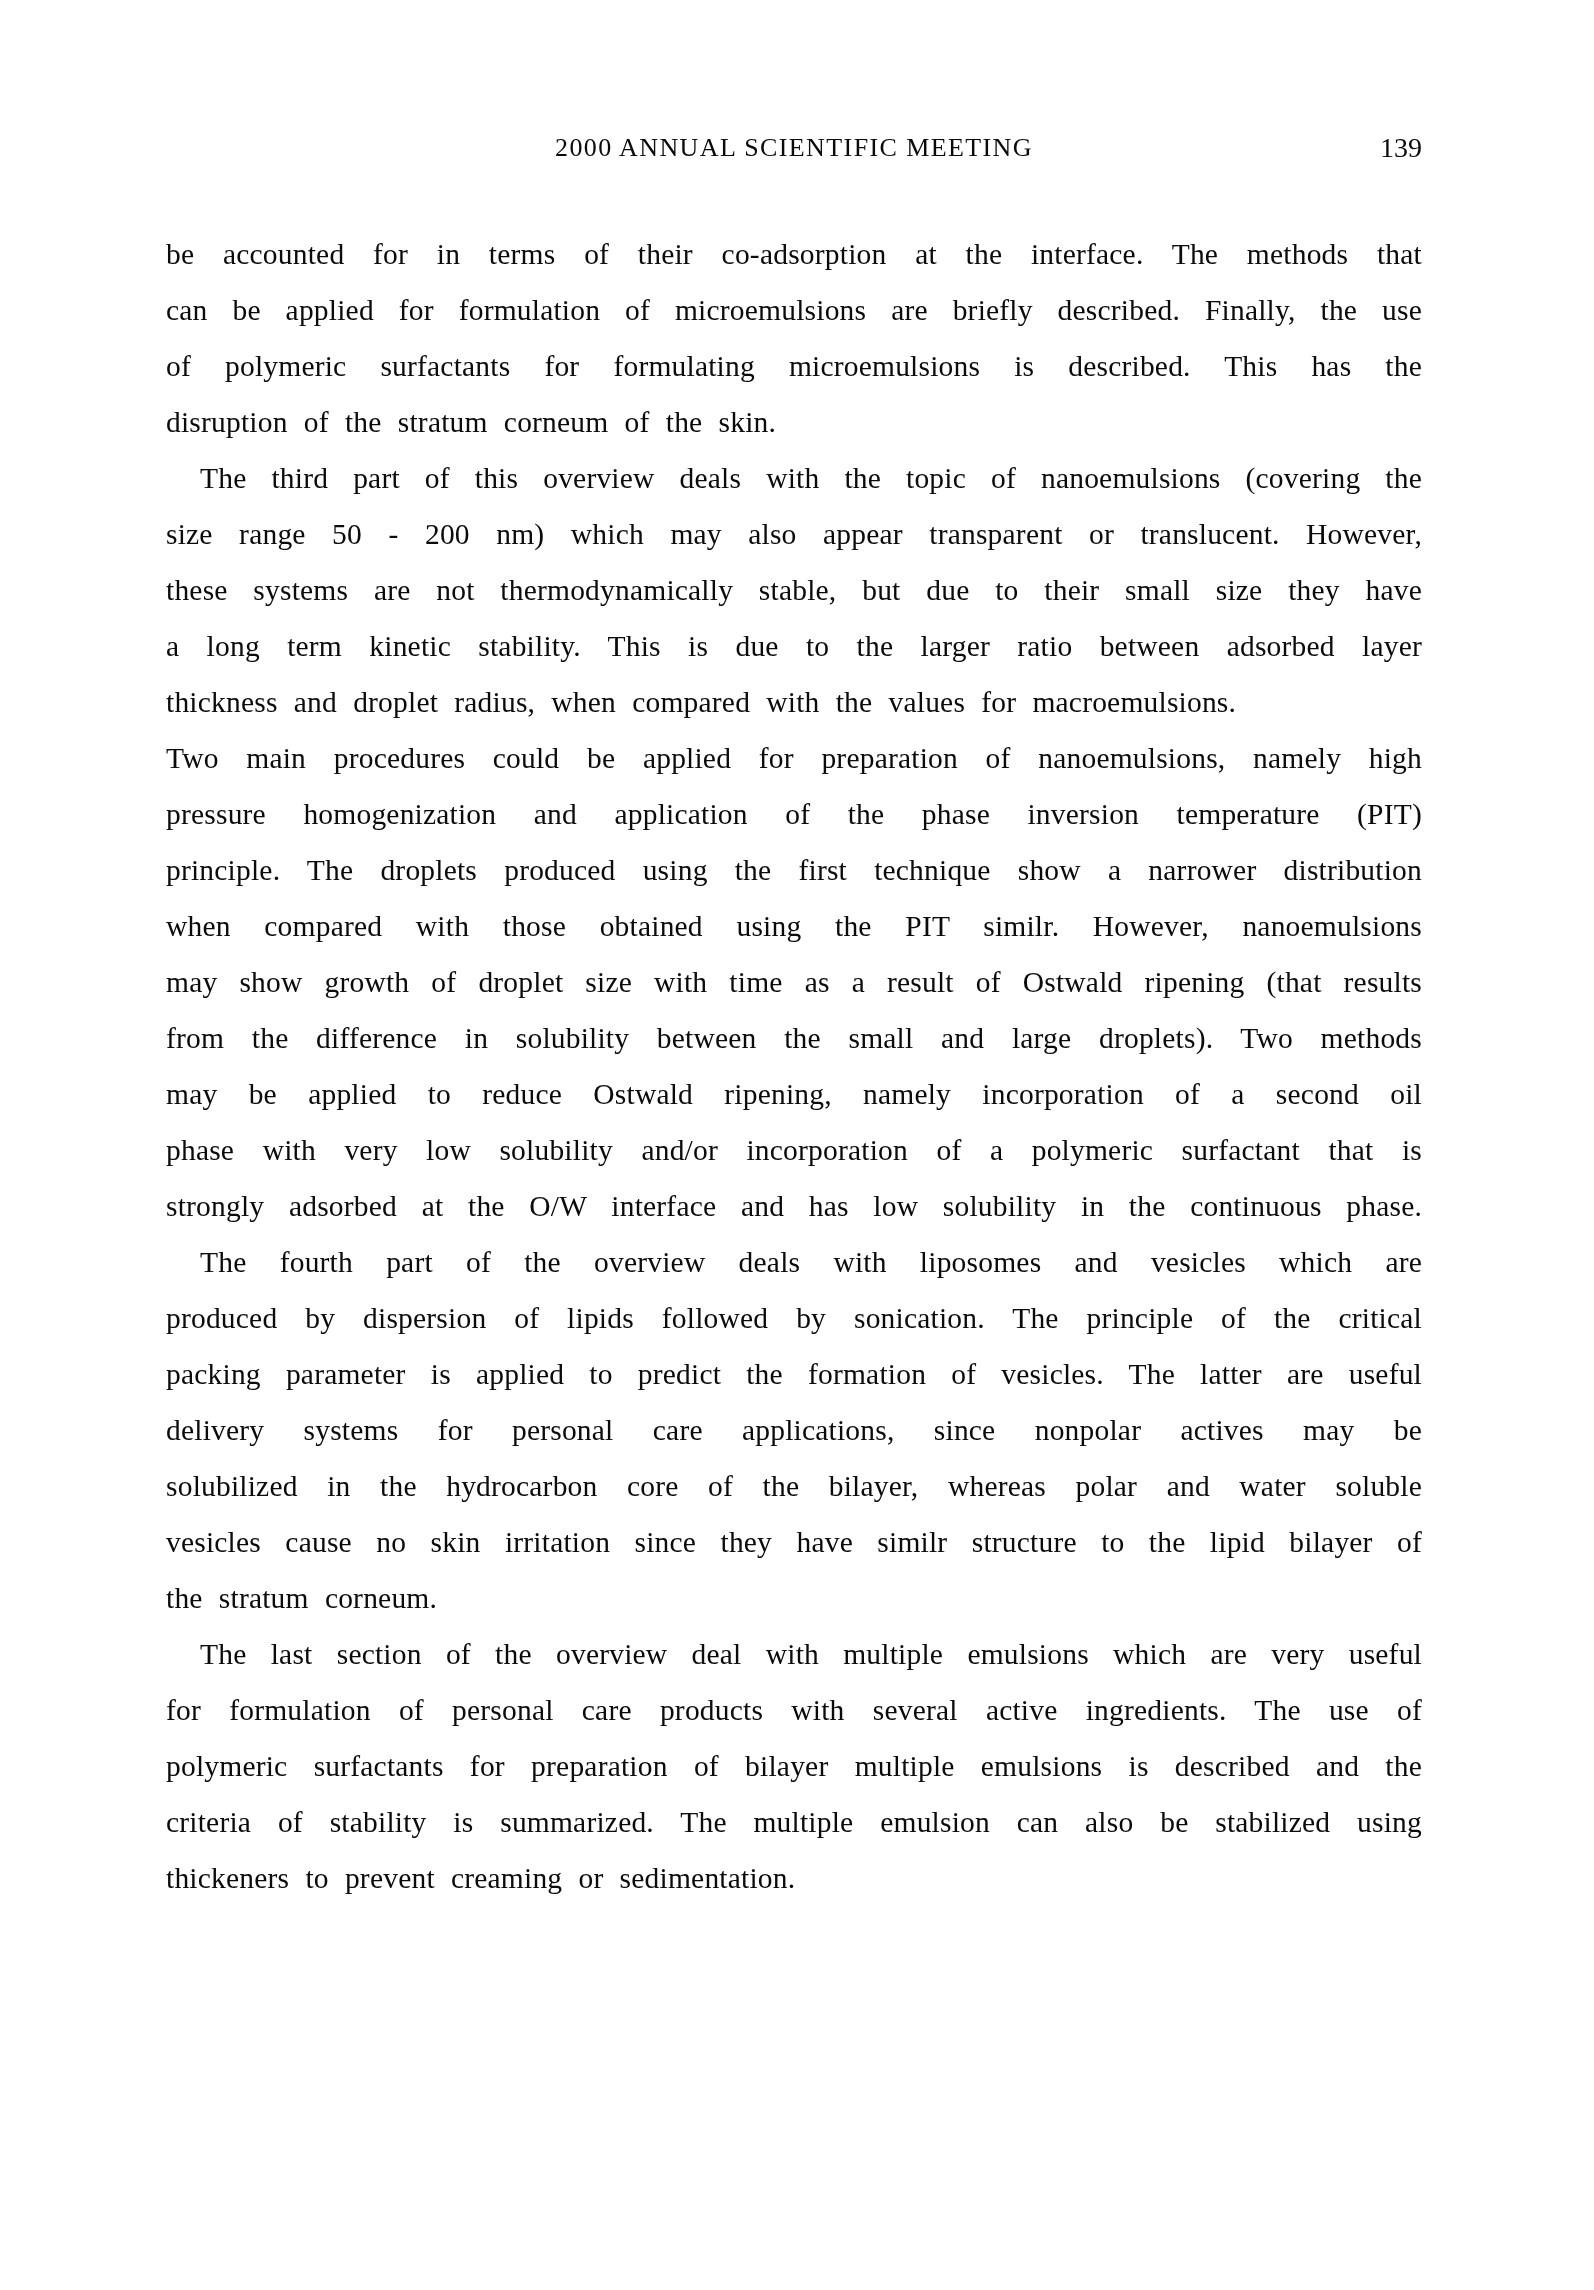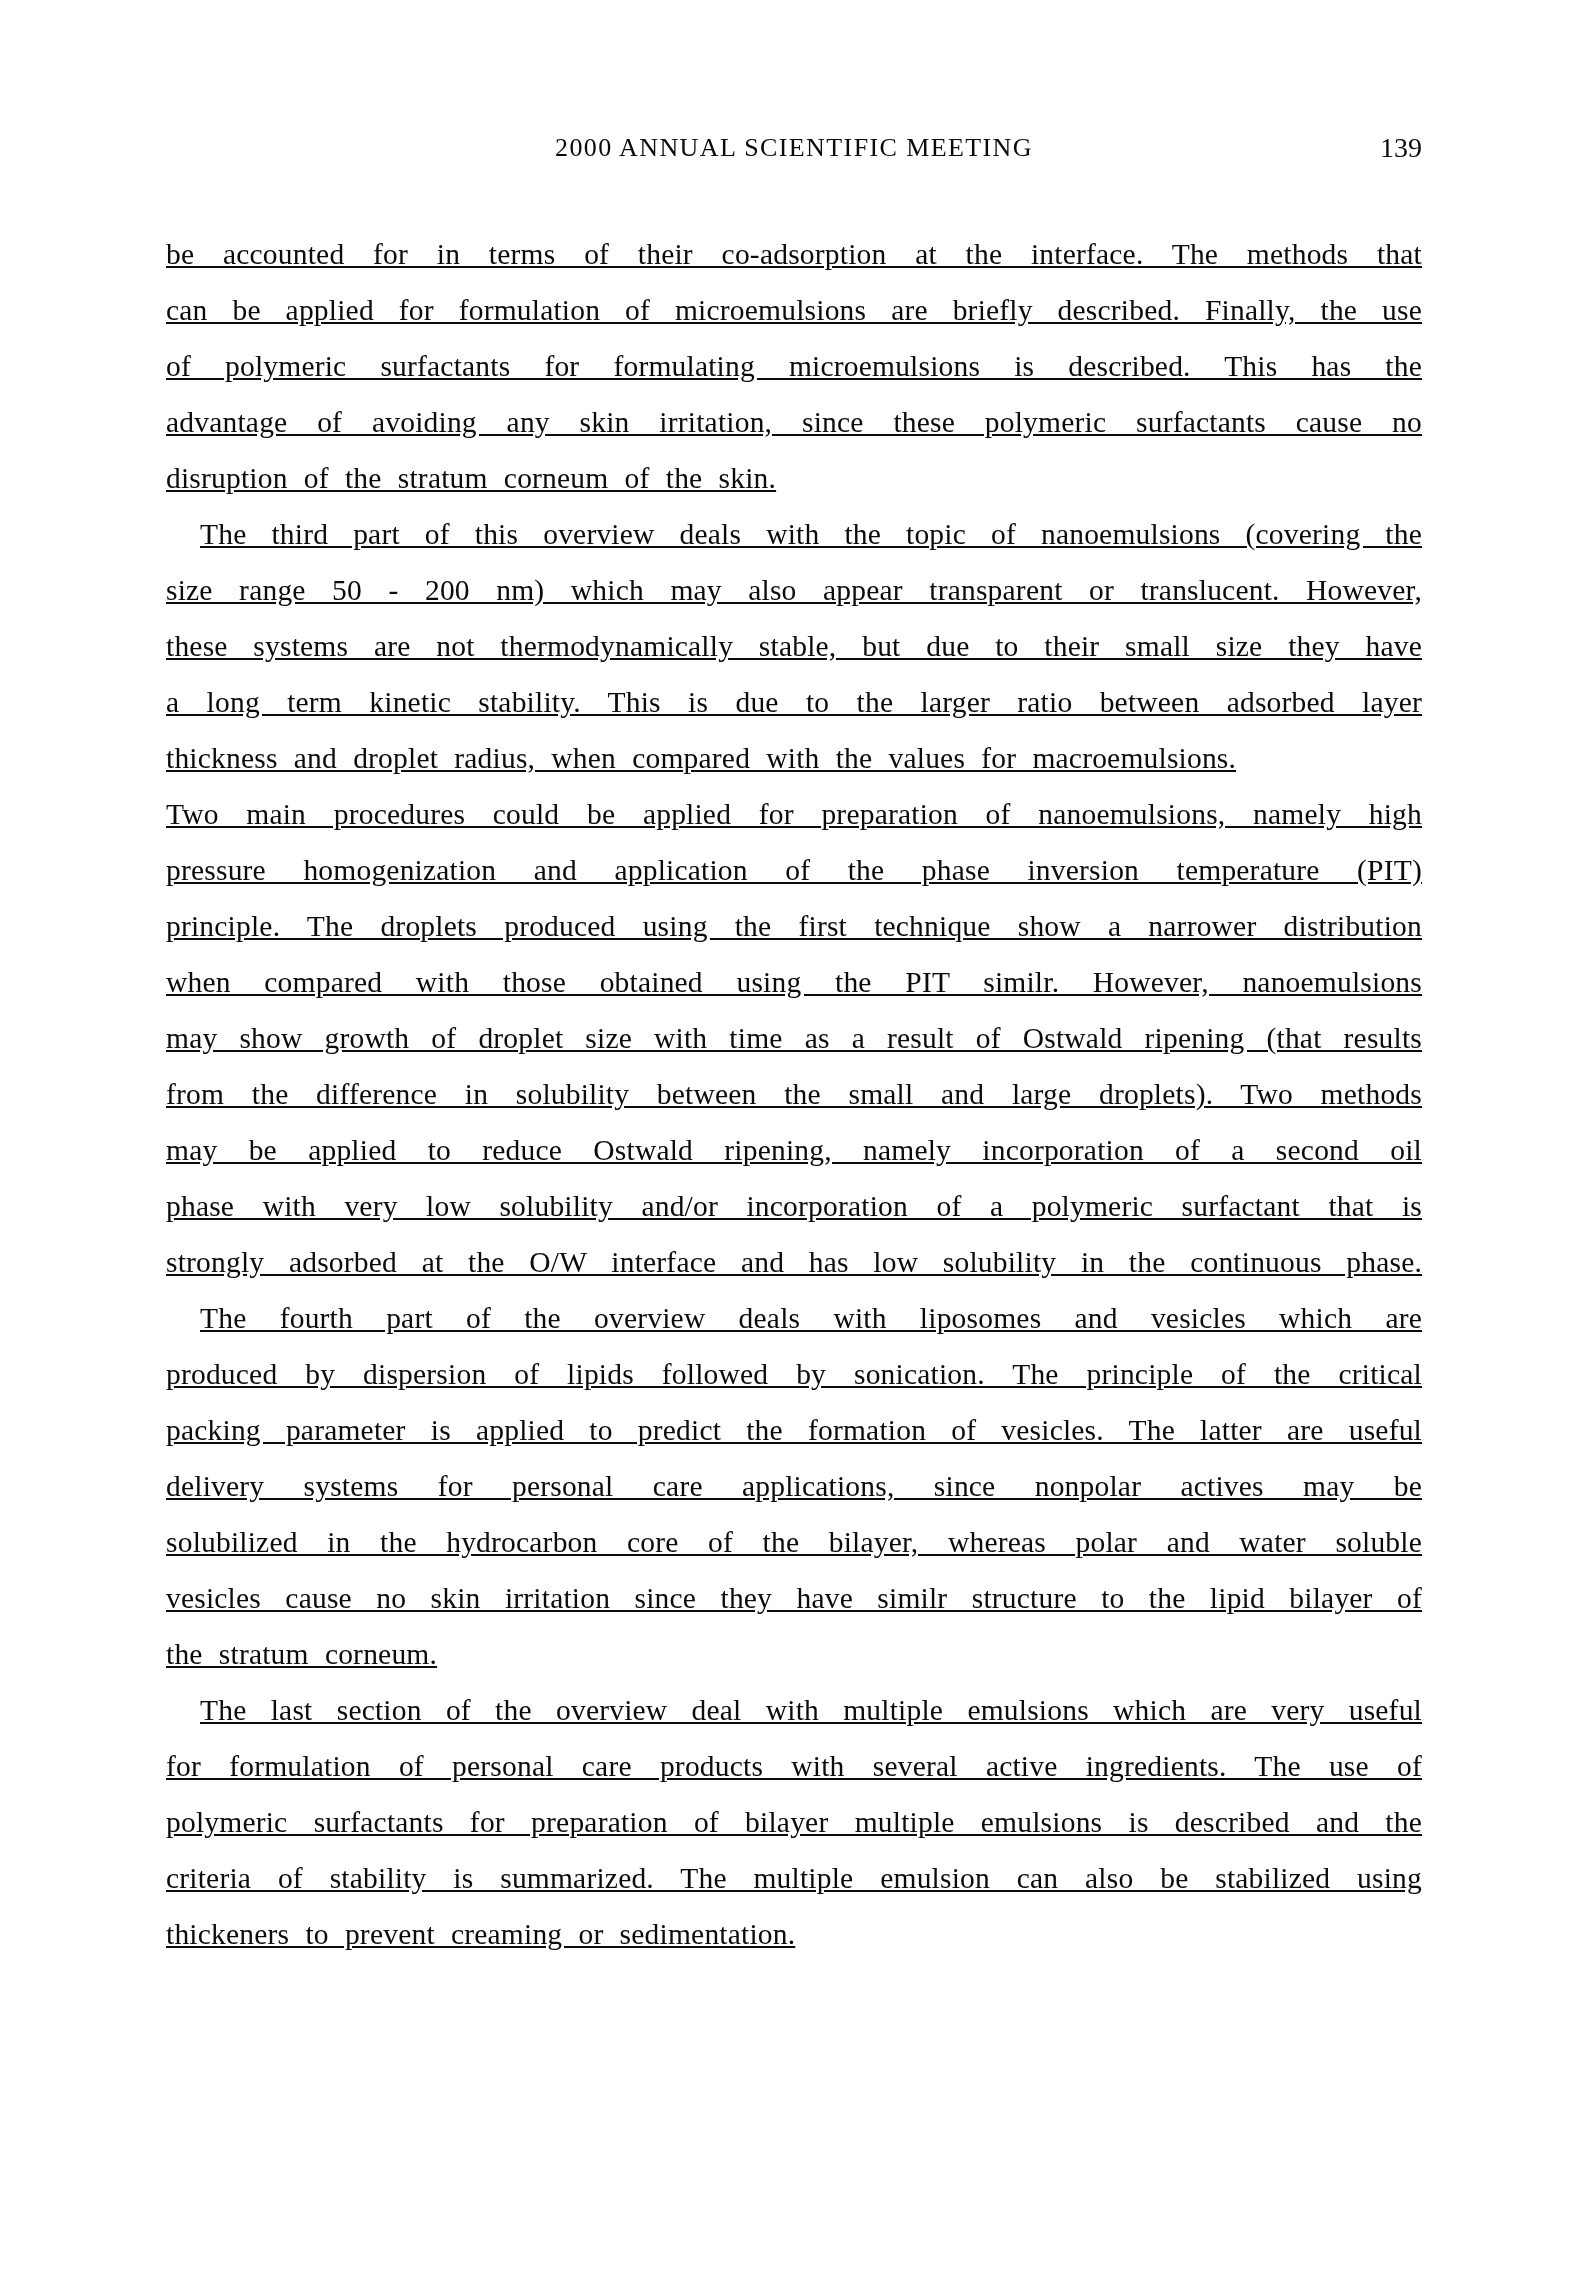--- a/index.html
+++ b/index.html
@@ -46,21 +46,20 @@
     font-size: 29.5px;
     letter-spacing: 0.2px;
   }
   .line {
     height: 56px;
     line-height: 56px;
     text-align: justify;
     text-align-last: justify;
     word-spacing: 1.9px;
     overflow: hidden;
-    text-decoration: underline;
   }
   .line.loose {
     text-align: center;
     text-align-last: left;
     word-spacing: 8.6px;
   }
   .line.indent {
     text-indent: 34px;
   }
 </style>
@@ -69,21 +68,20 @@
 
 <div class="page">
   <div class="header">
     <span class="running-title">2000 ANNUAL SCIENTIFIC MEETING</span>
     <span class="page-number">139</span>
   </div>
   <div class="body-text" id="body-lines">
       <div class="line">be accounted for in terms of their co-adsorption at the interface. The methods that</div>
       <div class="line">can be applied for formulation of microemulsions are briefly described. Finally, the use</div>
       <div class="line">of polymeric surfactants for formulating microemulsions is described. This has the</div>
-      <div class="line">advantage of avoiding any skin irritation, since these polymeric surfactants cause no</div>
       <div class="line loose">disruption of the stratum corneum of the skin.</div>
       <div class="line indent">The third part of this overview deals with the topic of nanoemulsions (covering the</div>
       <div class="line">size range 50 - 200 nm) which may also appear transparent or translucent. However,</div>
       <div class="line">these systems are not thermodynamically stable, but due to their small size they have</div>
       <div class="line">a long term kinetic stability. This is due to the larger ratio between adsorbed layer</div>
       <div class="line loose">thickness and droplet radius, when compared with the values for macroemulsions.</div>
       <div class="line">Two main procedures could be applied for preparation of nanoemulsions, namely high</div>
       <div class="line">pressure homogenization and application of the phase inversion temperature (PIT)</div>
       <div class="line">principle. The droplets produced using the first technique show a narrower distribution</div>
       <div class="line">when compared with those obtained using the PIT similr. However, nanoemulsions</div>

